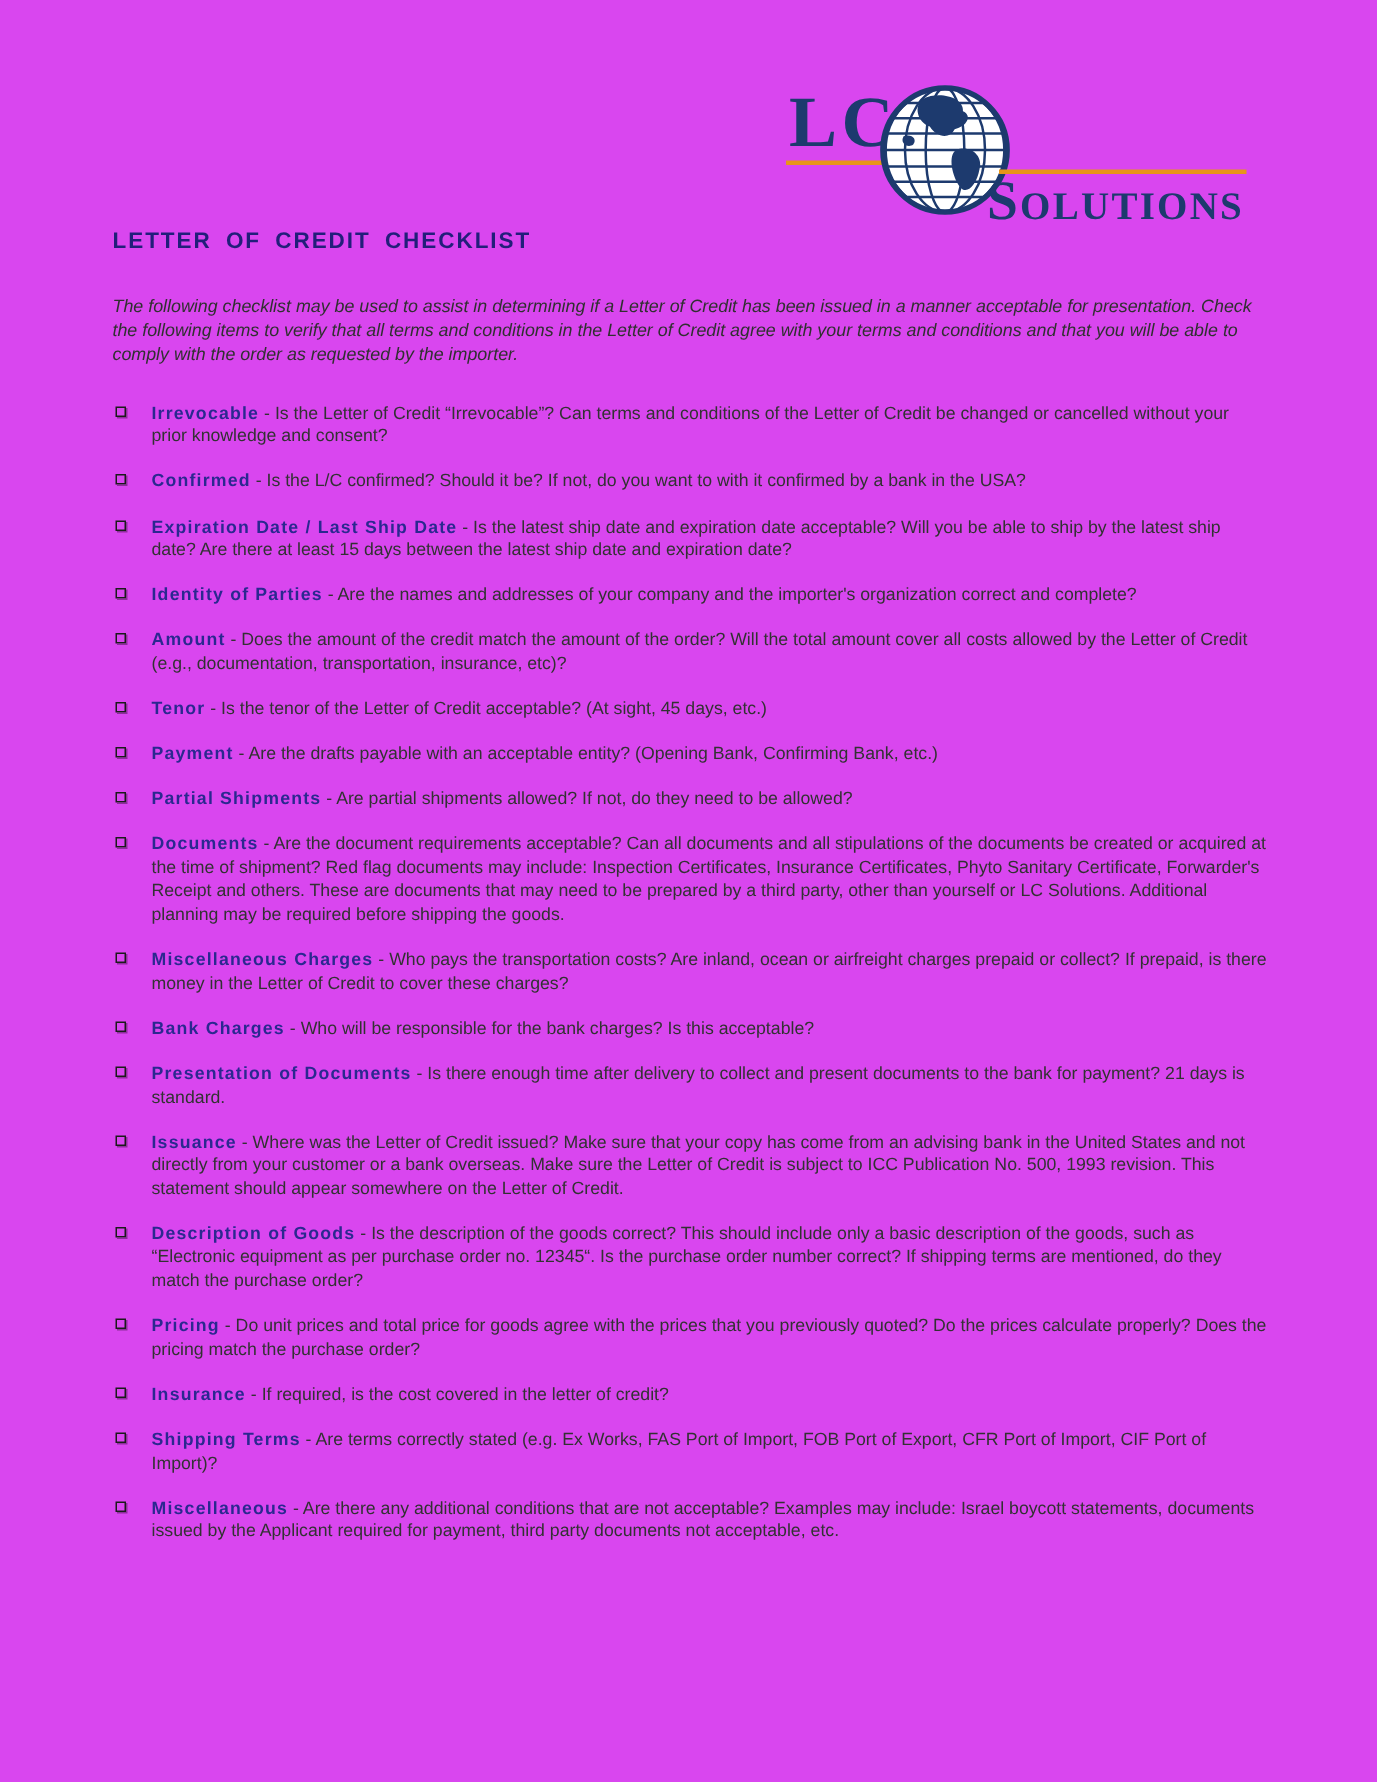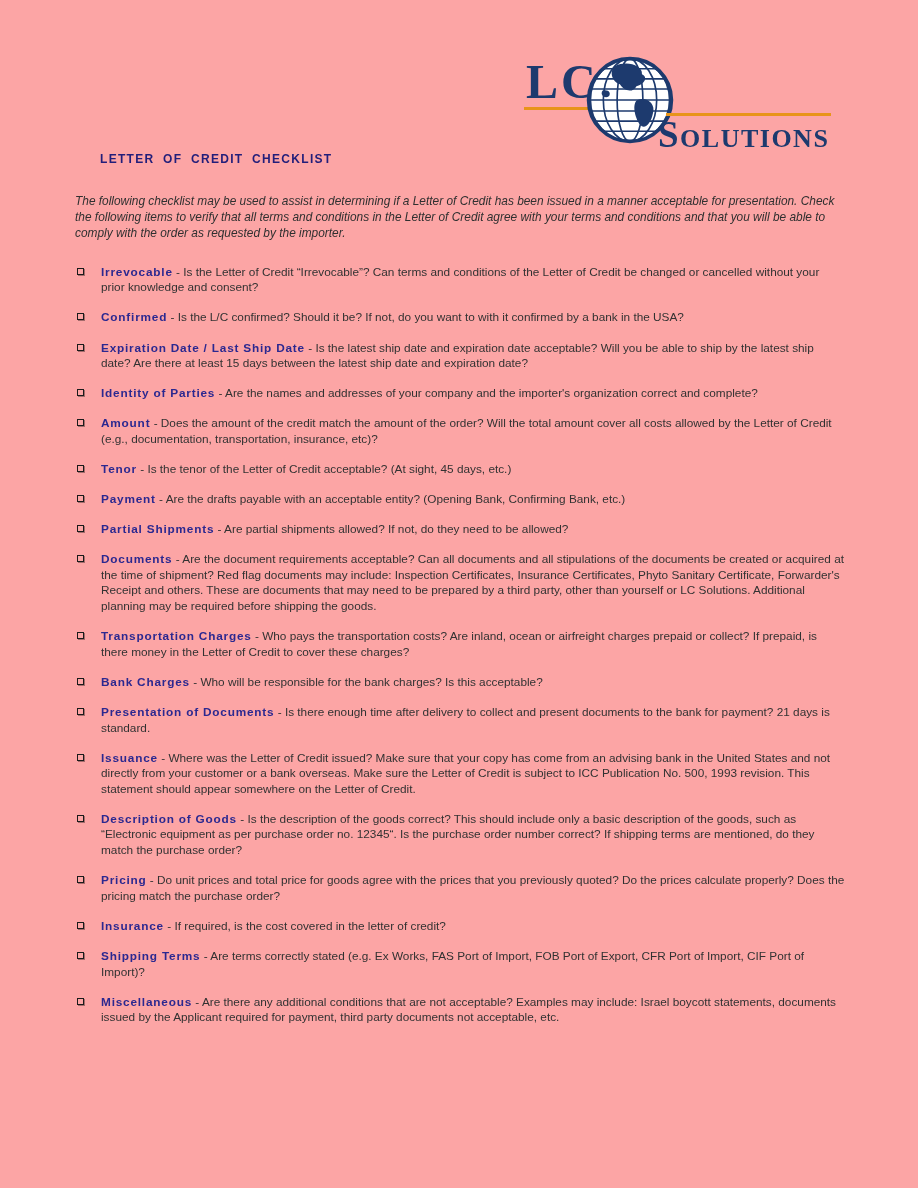--- a/index.html
+++ b/index.html
@@ -1,21 +1,21 @@
 <!DOCTYPE html>
 <html><head>
 <meta charset="utf-8">
 <style>
   * { margin:0; padding:0; box-sizing:border-box; }
   html,body { background:#e9e9e9; }
   .page {
     position:relative;
     width:918px; height:1188px;
     margin:0 auto;
-    background:#fca5a5;
+    background:#d946ef;
     font-family:"Liberation Sans", sans-serif;
     color:#333333;
     overflow:hidden;
   }
   
   .logo { position:absolute; top:52px; left:516px; width:345px; height:102px; }
   .logo-lc {
     position:absolute; left:10px; top:2px;
     font-family:"Liberation Serif", serif;
     font-weight:600; font-size:48px; letter-spacing:3px;
@@ -27,24 +27,23 @@
   .logo-solutions {
     position:absolute; left:142px; top:64px;
     font-family:"Liberation Serif", serif;
     font-variant:small-caps;
     font-weight:600; font-size:37px; letter-spacing:1.5px;
     color:#1d3a6e; line-height:1;
   }
   
   .content { padding:152px 73px 0 75px; }
   .doc-title {
-    font-size:12px; font-weight:bold;
+    font-size:15px; font-weight:bold;
     letter-spacing:1.3px; word-spacing:4px;
     color:#221e7a;
-    margin-left:25px;
   }
   .intro {
     margin-top:28px;
     font-style:italic;
     font-size:11.9px; line-height:15.9px;
     color:#303030;
     width:778px;
   }
   .checklist { margin-top:23px; display:flex; flex-direction:column; gap:14.5px;align-items:center; }
   .item { display:flex; align-items:flex-start; }
@@ -141,21 +140,21 @@
         <div class="item">
           <span class="box"></span>
           <div class="item-text"><span class="item-label">Partial Shipments</span><span> - </span><span>Are partial shipments allowed? If not, do they need to be allowed?</span></div>
         </div>
         <div class="item">
           <span class="box"></span>
           <div class="item-text"><span class="item-label">Documents</span><span> - </span><span>Are the document requirements acceptable? Can all documents and all stipulations of the documents be created or acquired at the time of shipment? Red flag documents may include: Inspection Certificates, Insurance Certificates, Phyto Sanitary Certificate, Forwarder's Receipt and others. These are documents that may need to be prepared by a third party, other than yourself or LC Solutions. Additional planning may be required before shipping the goods.</span></div>
         </div>
         <div class="item">
           <span class="box"></span>
-          <div class="item-text"><span class="item-label">Transportation Charges</span><span> - </span><span>Who pays the transportation costs? Are inland, ocean or airfreight charges prepaid or collect? If prepaid, is there money in the Letter of Credit to cover these charges?</span></div>
+          <div class="item-text"><span class="item-label">Miscellaneous Charges</span><span> - </span><span>Who pays the transportation costs? Are inland, ocean or airfreight charges prepaid or collect? If prepaid, is there money in the Letter of Credit to cover these charges?</span></div>
         </div>
         <div class="item">
           <span class="box"></span>
           <div class="item-text"><span class="item-label">Bank Charges</span><span> - </span><span>Who will be responsible for the bank charges? Is this acceptable?</span></div>
         </div>
         <div class="item">
           <span class="box"></span>
           <div class="item-text"><span class="item-label">Presentation of Documents</span><span> - </span><span>Is there enough time after delivery to collect and present documents to the bank for payment? 21 days is standard.</span></div>
         </div>
         <div class="item">

